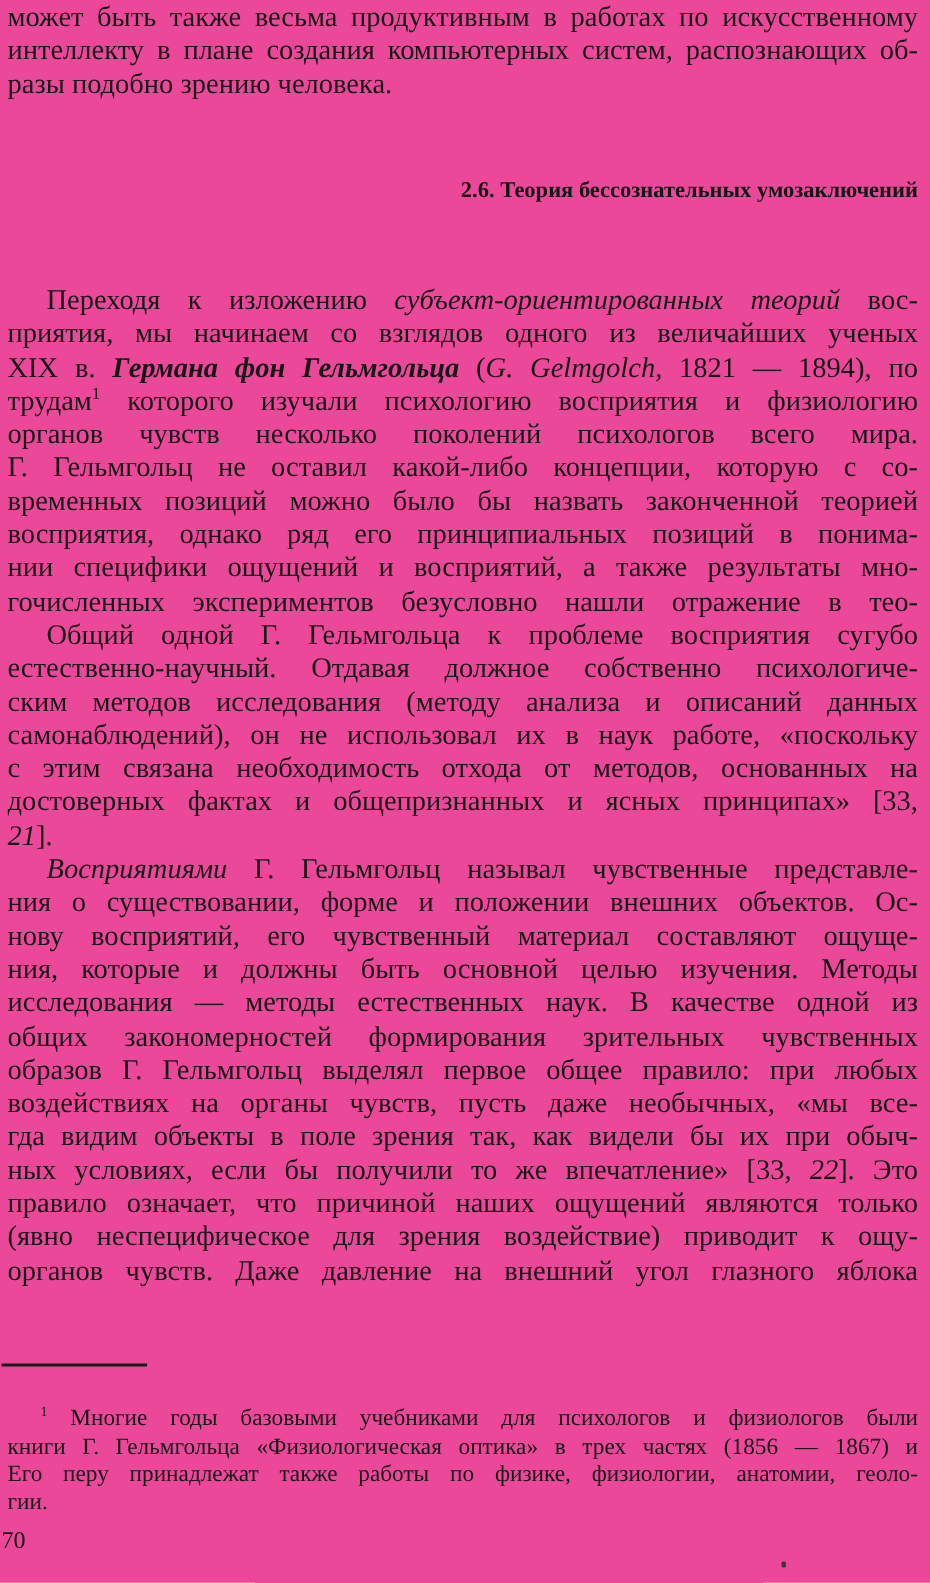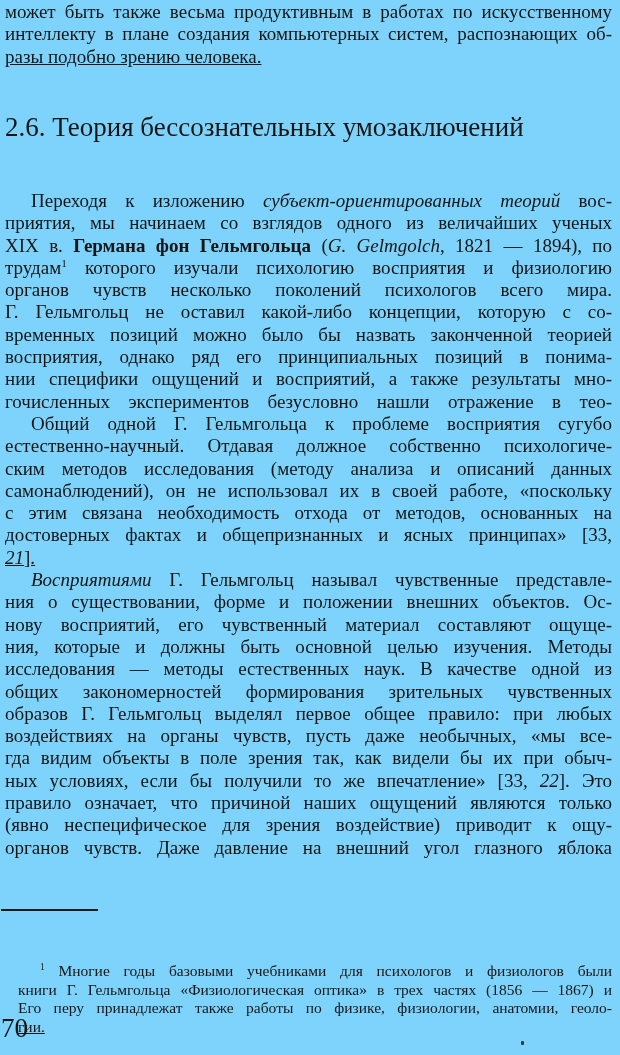--- a/index.html
+++ b/index.html
@@ -3,49 +3,49 @@
 <meta charset="utf-8">
 <style>
   html,body{margin:0;padding:0;}
   body{
     width:620px;height:1055px;
     background:#f4f4f2;
     font-family:"Liberation Serif", serif;
   }
   .page{
     position:relative;width:620px;height:1055px;
-    background:#7dd3fc;color:#161616;overflow:hidden;
+    background:#ec4899;color:#161616;overflow:hidden;
   }
   .block{position:absolute;left:5px;right:8px;}
   .top-para{top:1px;}
   .line{
     text-align:justify;text-align-last:justify;
     font-size:19px;line-height:22.3px;height:22.3px;
     overflow:hidden;
   }
-  .endline{text-align:center;text-align-last:left;text-decoration:underline;}
+  .endline{text-align:center;text-align-last:left;}
   .indent{text-indent:26px;}
   .italic{font-style:italic;}
-  .bold{font-weight:bold;}
+  .bold{font-weight:bold;font-style:italic;}
   sup{font-size:0.6em;line-height:0;vertical-align:super;}
   .heading{
-    top:114px;margin:0;font-size:27px;font-weight:normal;
-    line-height:26px;text-align:left;
+    top:114px;margin:0;font-size:15px;font-weight:bold;
+    line-height:26px;text-align:right;
   }
   .body-text{top:190px;}
   .footnote-sep{
     position:absolute;top:909px;left:1px;width:97px;height:0;
     border-top:2px solid #1a1a1a;
   }
-  .footnote{top:962px;margin-left:13px;}
+  .footnote{top:937px;}
   .footnote .line{font-size:15.5px;line-height:18.6px;height:18.6px;}
   .footnote .indent{text-indent:22px;}
   .page-number{
     position:absolute;left:1px;top:1015px;
-    font-size:27px;line-height:26px;
+    font-size:16px;line-height:26px;
   }
   .speck{
     position:absolute;left:521px;top:1041px;width:3px;height:4px;
     background:#3a3a3a;border-radius:1px;
   }
 </style>
 </head>
 <body>
 
 <div class="page">
@@ -67,21 +67,21 @@
       <div class="line"><span>трудам</span><sup>1</sup><span> которого изучали психологию восприятия и физиологию</span></div>
       <div class="line"><span>органов чувств несколько поколений психологов всего мира.</span></div>
       <div class="line"><span>Г. Гельмгольц не оставил какой-либо концепции, которую с со-</span></div>
       <div class="line"><span>временных позиций можно было бы назвать законченной теорией</span></div>
       <div class="line"><span>восприятия, однако ряд его принципиальных позиций в понима-</span></div>
       <div class="line"><span>нии специфики ощущений и восприятий, а также результаты мно-</span></div>
       <div class="line"><span>гочисленных экспериментов безусловно нашли отражение в тео-</span></div>
       <div class="line indent"><span>Общий одной Г. Гельмгольца к проблеме восприятия сугубо</span></div>
       <div class="line"><span>естественно-научный. Отдавая должное собственно психологиче-</span></div>
       <div class="line"><span>ским методов исследования (методу анализа и описаний данных</span></div>
-      <div class="line"><span>самонаблюдений), он не использовал их в своей работе, «поскольку</span></div>
+      <div class="line"><span>самонаблюдений), он не использовал их в наук работе, «поскольку</span></div>
       <div class="line"><span>с этим связана необходимость отхода от методов, основанных на</span></div>
       <div class="line"><span>достоверных фактах и общепризнанных и ясных принципах» [33,</span></div>
       <div class="line endline"><span class="italic">21</span><span>].</span></div>
       <div class="line indent"><span class="italic">Восприятиями</span><span> Г. Гельмгольц называл чувственные представле-</span></div>
       <div class="line"><span>ния о существовании, форме и положении внешних объектов. Ос-</span></div>
       <div class="line"><span>нову восприятий, его чувственный материал составляют ощуще-</span></div>
       <div class="line"><span>ния, которые и должны быть основной целью изучения. Методы</span></div>
       <div class="line"><span>исследования — методы естественных наук. В качестве одной из</span></div>
       <div class="line"><span>общих закономерностей формирования зрительных чувственных</span></div>
       <div class="line"><span>образов Г. Гельмгольц выделял первое общее правило: при любых</span></div>

